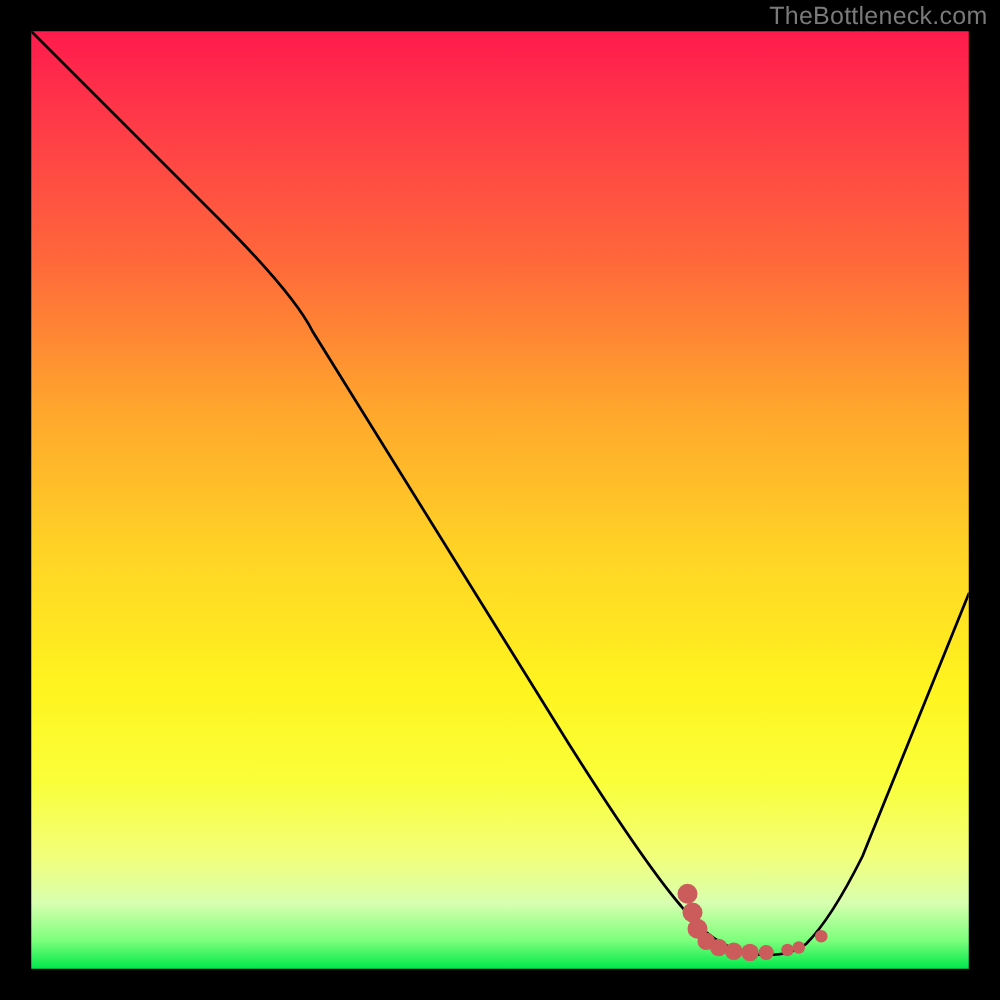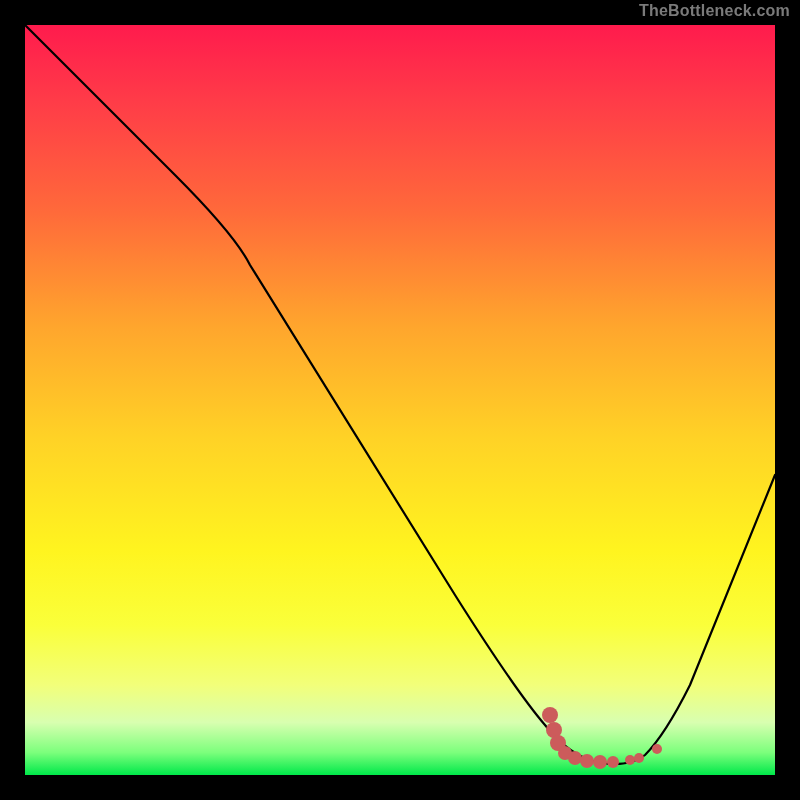--- a/index.html
+++ b/index.html
@@ -28,22 +28,22 @@
       #f2ff7a 88%,
       #d8ffb0 93%,
       #7cff7c 97%,
       #00e84a 100%);
   }
   .watermark {
     position: absolute;
     top: 2px;
     right: 10px;
     color: #7a7a7a;
-    font-size: 16px;
-    font-weight: 700;
+    font-size: 20px;
+    font-weight: 400;
     letter-spacing: 0.2px;
   }
   svg.curve {
     position: absolute;
     left: 0;
     top: 0;
     width: 750px;
     height: 750px;
   }
 </style>

